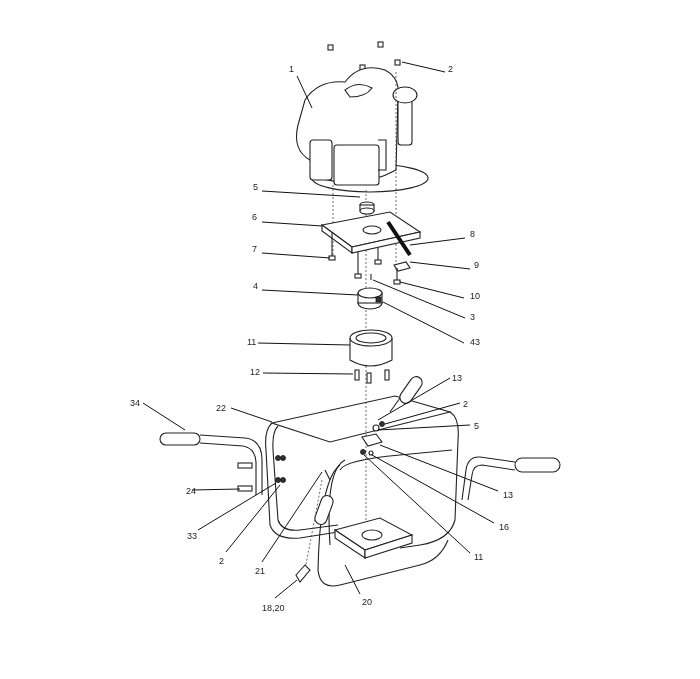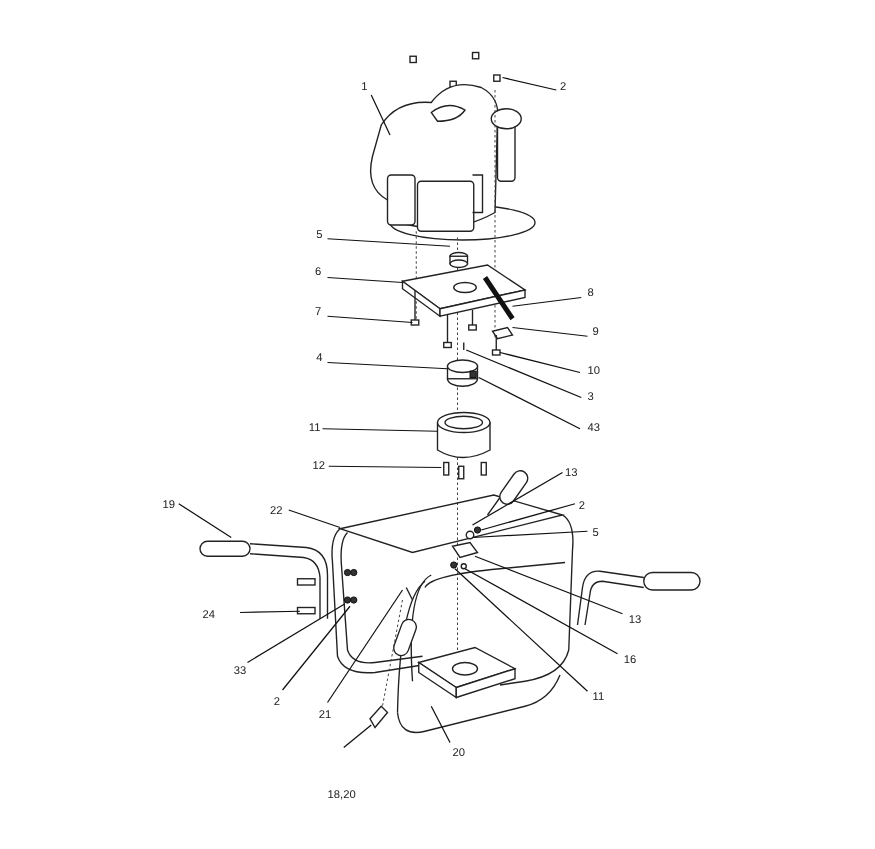--- a/index.html
+++ b/index.html
@@ -182,26 +182,26 @@
 <span class="lbl" style="left:470px;top:229px">8</span>
 <span class="lbl" style="left:252px;top:244px">7</span>
 <span class="lbl" style="left:474px;top:260px">9</span>
 <span class="lbl" style="left:253px;top:281px">4</span>
 <span class="lbl" style="left:470px;top:291px">10</span>
 <span class="lbl" style="left:470px;top:312px">3</span>
 <span class="lbl" style="left:247px;top:337px">11</span>
 <span class="lbl" style="left:470px;top:337px">43</span>
 <span class="lbl" style="left:250px;top:367px">12</span>
 <span class="lbl" style="left:452px;top:373px">13</span>
-<span class="lbl" style="left:130px;top:398px">19</span>
+<span class="lbl" style="left:130px;top:398px">34</span>
 <span class="lbl" style="left:463px;top:399px">2</span>
 <span class="lbl" style="left:216px;top:403px">22</span>
 <span class="lbl" style="left:474px;top:421px">5</span>
-<span class="lbl" style="left:162px;top:486px">24</span>
+<span class="lbl" style="left:186px;top:486px">24</span>
 <span class="lbl" style="left:503px;top:490px">13</span>
 <span class="lbl" style="left:499px;top:522px">16</span>
 <span class="lbl" style="left:187px;top:531px">33</span>
 <span class="lbl" style="left:474px;top:552px">11</span>
 <span class="lbl" style="left:219px;top:556px">2</span>
 <span class="lbl" style="left:255px;top:566px">21</span>
 <span class="lbl" style="left:362px;top:597px">20</span>
-<span class="lbl" style="left:262px;top:630px">18,20</span>
+<span class="lbl" style="left:262px;top:603px">18,20</span>
 </div>
 
 </body></html>

